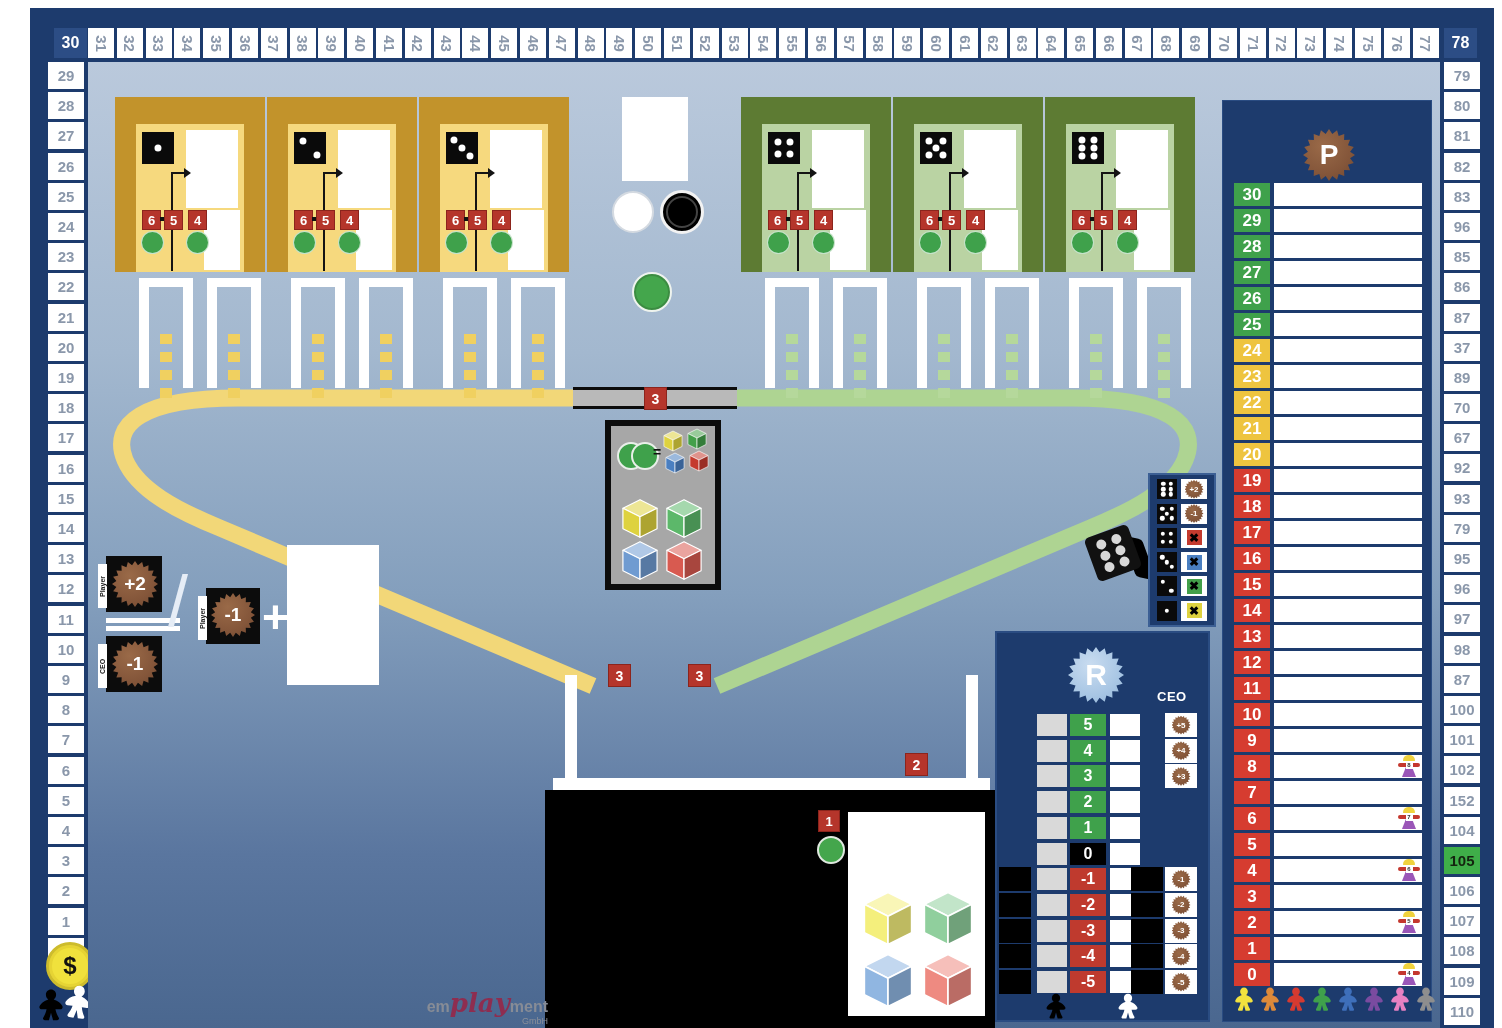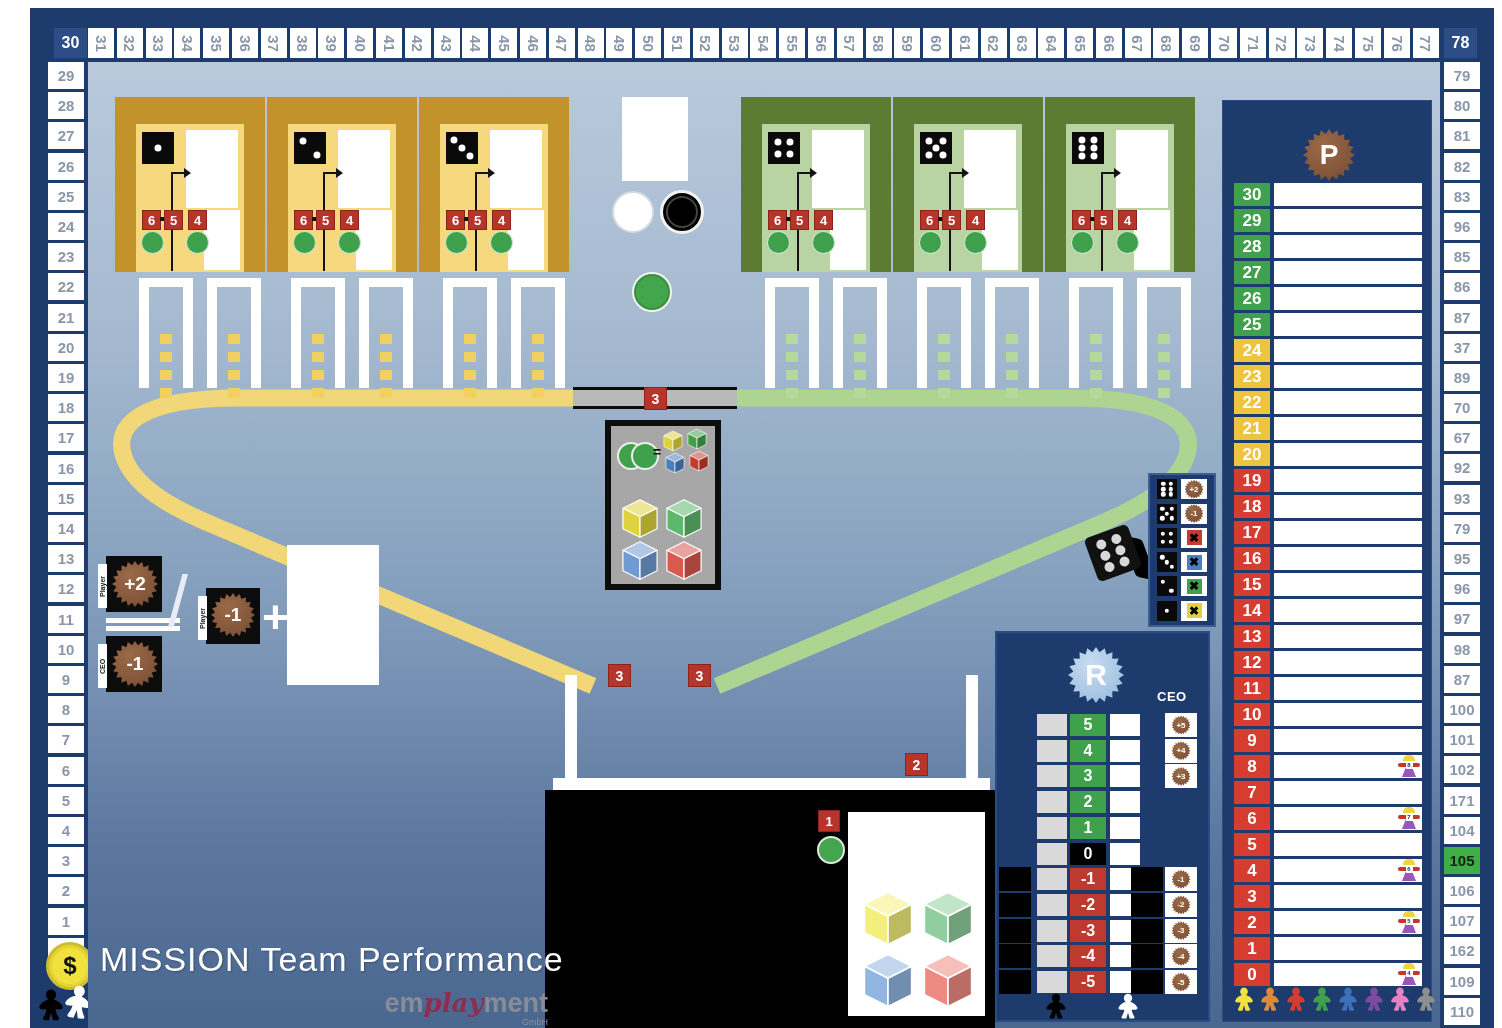--- a/index.html
+++ b/index.html
@@ -126,21 +126,21 @@
 
   
   .tray-post{position:absolute;width:12px;height:115px;background:#fff;z-index:2;}
   .tray-bar{position:absolute;left:465px;top:716px;width:437px;height:12px;background:#fff;z-index:2;}
   .black-box{position:absolute;left:457px;top:728px;width:450px;height:238px;background:#000;z-index:3;}
   .card{position:absolute;left:303px;top:22px;width:137px;height:204px;background:#fff;}
 
   .title{position:absolute;left:12px;top:878px;color:#fff;font-size:34px;letter-spacing:1px;z-index:5;
          text-shadow:1px 1px 2px rgba(0,0,0,.25);}
   .logo{position:absolute;left:290px;top:928px;width:170px;text-align:right;z-index:5;line-height:1;}
-  .logo .g{color:#878c96;font-weight:bold;font-size:27px;}
+  .logo .g{color:#878c96;font-weight:bold;font-size:16px;}
   .logo .p{color:#8e2d50;font-weight:bold;font-style:italic;font-size:26px;font-family:"DejaVu Serif",serif;}
   .logo .sub{display:block;color:#8a8f99;font-size:9px;margin-top:1px;}
 </style>
 </head>
 <body>
 
 <div class="page">
   <div class="frame">
 
     <div class="cell corner tl">30</div>
@@ -338,26 +338,26 @@
         <div class="cell side-cell">93</div>
         <div class="cell side-cell">79</div>
         <div class="cell side-cell">95</div>
         <div class="cell side-cell">96</div>
         <div class="cell side-cell">97</div>
         <div class="cell side-cell">98</div>
         <div class="cell side-cell">87</div>
         <div class="cell side-cell">100</div>
         <div class="cell side-cell">101</div>
         <div class="cell side-cell">102</div>
-        <div class="cell side-cell">171</div>
+        <div class="cell side-cell">152</div>
         <div class="cell side-cell">104</div>
         <div class="cell side-cell hl-green">105</div>
         <div class="cell side-cell">106</div>
         <div class="cell side-cell">107</div>
-        <div class="cell side-cell">162</div>
+        <div class="cell side-cell">108</div>
         <div class="cell side-cell">109</div>
         <div class="cell side-cell">110</div>
       </div>
 
     <div class="coin">
       <span>$</span>
     </div>
     <div class="corner-meeples">
         <svg viewBox="0 0 100 105" width="34" height="36" style="position: absolute; left: 0px; top: 4px;">
           <path d="M50 10 C59 10 65 17 65 25 C65 31 62 36 58 39 C71 43 79 50 83 58 C86 63 83 68 77 68 L63 68 C65 78 69 86 73 93 C75 97 72 100 68 100 L56 100 C54 93 52 86 50 78 C48 86 46 93 44 100 L32 100 C28 100 25 97 27 93 C31 86 35 78 37 68 L23 68 C17 68 14 63 17 58 C21 50 29 43 42 39 C38 36 35 31 35 25 C35 17 41 10 50 10 Z" fill="#000000"></path>
@@ -1083,20 +1083,19 @@
               <polygon points="42,12 22,22 22,46 42,36" fill="rgb(112,142,176)" stroke="#fff" stroke-width="1.4" stroke-linejoin="round"></polygon>
             </svg>
             <svg viewBox="0 0 44 48" width="52" height="57" style="position: absolute; left: 74px; top: 140px;">
               <polygon points="22,2 42,12 22,22 2,12" fill="rgb(246,191,186)" stroke="#fff" stroke-width="1.4" stroke-linejoin="round"></polygon>
               <polygon points="2,12 22,22 22,46 2,36" fill="#ee8a81" stroke="#fff" stroke-width="1.4" stroke-linejoin="round"></polygon>
               <polygon points="42,12 22,22 22,46 42,36" fill="rgb(186,108,101)" stroke="#fff" stroke-width="1.4" stroke-linejoin="round"></polygon>
             </svg>
           </div>
       </div>
 
-      <div class="title">MISSION Team Performance</div>
       <div class="logo">
         <span class="g">em</span><span class="p">play</span><span class="g">ment</span>
         <span class="sub">GmbH</span>
       </div>
     </div>
   </div>
 </div>
 
 </body></html>

